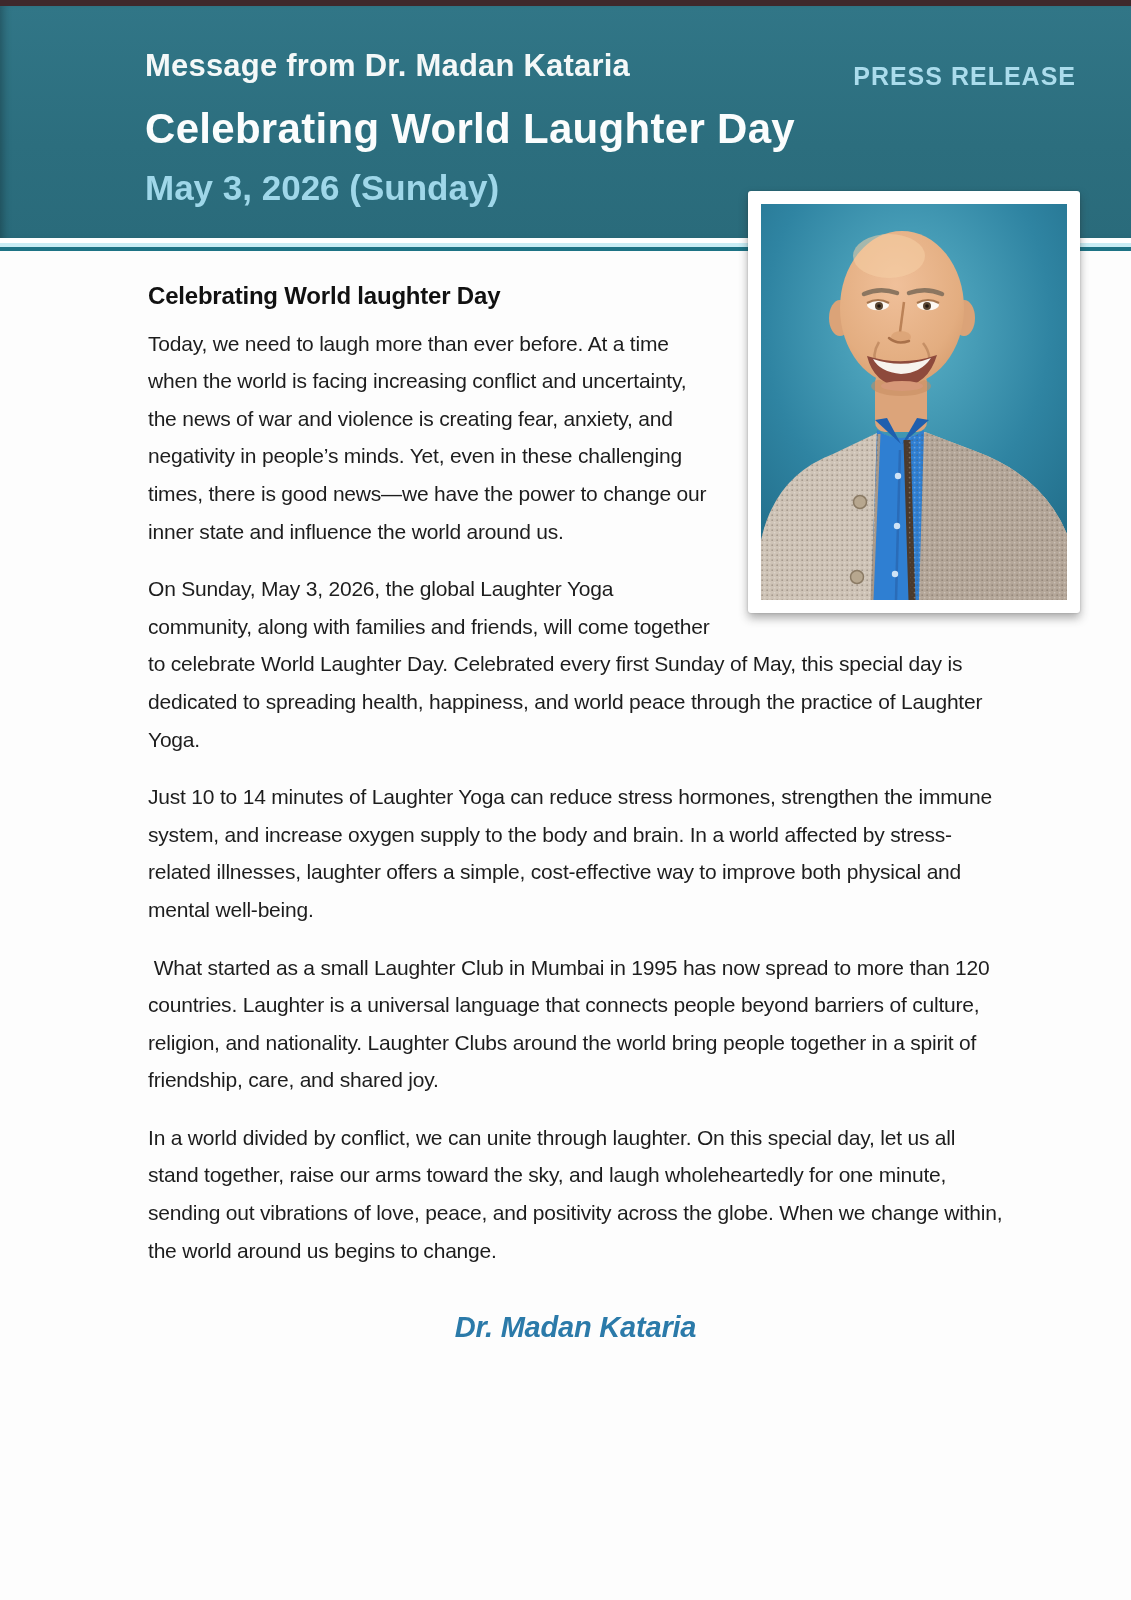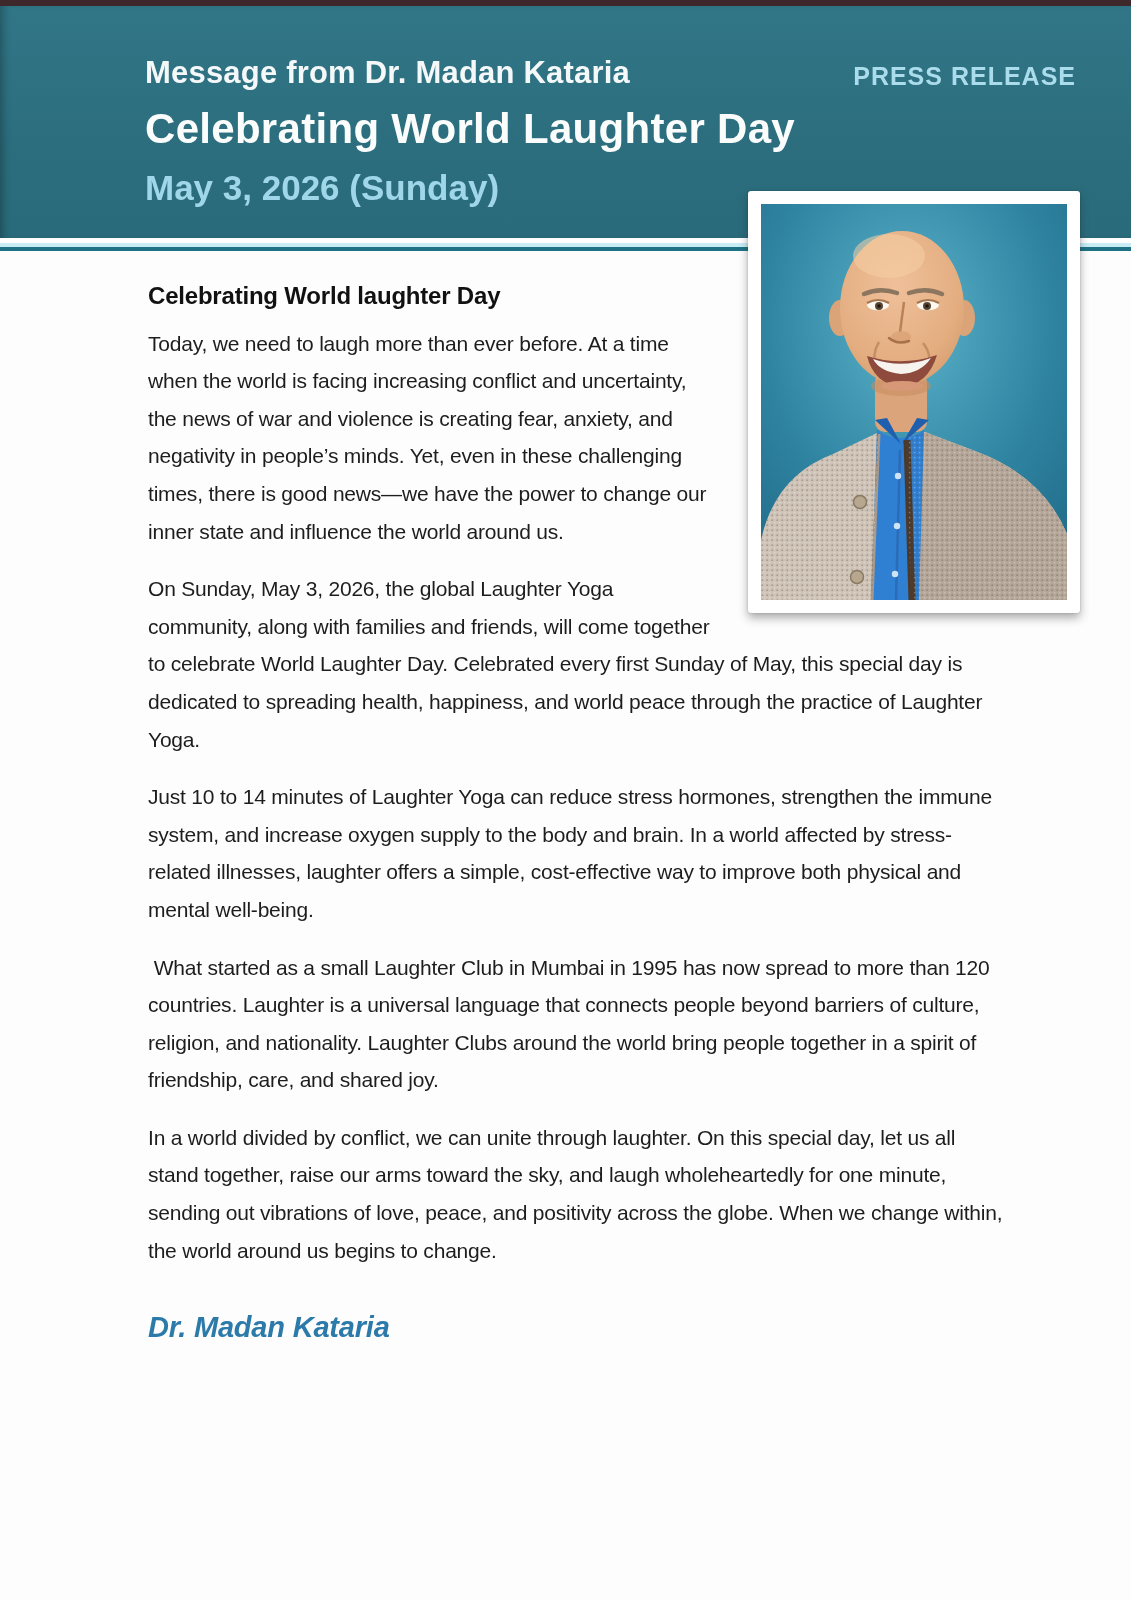--- a/index.html
+++ b/index.html
@@ -8,40 +8,40 @@
     background:#fdfdfd; overflow:hidden;
     font-family:"Liberation Sans","DejaVu Sans",sans-serif;
   }
   .top-strip { height:6px; background:#3f282b; }
   .banner {
     height:232px; box-sizing:border-box;
     background:linear-gradient(180deg, var(--banner_teal,#317687) 0%, #2c6e7e 60%, #2a6b7b 100%);
     padding:34px 55px 0 145px;
     box-shadow: inset 8px 0 8px -5px rgba(0,0,0,.28);
   }
-  .banner-row { display:flex; justify-content:space-between; align-items:flex-end; }
+  .banner-row { display:flex; justify-content:space-between; align-items:center; }
   .banner-title { font-size:31px; font-weight:bold; color:#f4f8f8; margin:0; letter-spacing:.2px; }
   .press-release { font-size:25px; font-weight:bold; color:var(--accent_light_blue,#abdcec); letter-spacing:1px; margin-top:22px; white-space:nowrap; }
   .banner-main { font-size:42px; font-weight:bold; color:#fbfdfd; margin:14px 0 0; letter-spacing:.3px; }
   .banner-date { font-size:35px; font-weight:bold; color:#9fd7e9; margin-top:15px; }
 
   .sep-white { height:5px; background:#ffffff; }
   .sep-cyan  { height:4px; background:var(--separator_cyan,#c9edf5); }
   .sep-teal  { height:4px; background:var(--separator_teal,#1d7385); }
 
   .content {
     padding:26px 125px 0 148px;
     font-size:21px; line-height:37.6px; letter-spacing:-0.2px;
     color:var(--body_text,#1d1d1d);
   }
   .photo-spacer { float:right; width:296px; height:362px; }
   .content h3 { font-size:24px; font-weight:bold; color:#111; margin:0 0 10px; }
   .content p { margin:0 0 20px; white-space:pre-wrap; }
 
-  .signature { text-align:left; margin-top:40px; margin-right:3px; }
+  .signature { text-align:center; margin-top:40px; margin-right:3px; }
   .sig-name { font-size:29px; font-style:italic; font-weight:600; color:var(--signature_blue,#2b7aa9); margin-bottom:9px; }
   .sig-title, .sig-location { font-size:21.5px; line-height:31px; color:#141414; }
 
   .photo-frame {
     position:absolute; left:748px; top:191px; width:332px; height:422px;
     box-sizing:border-box; padding:13px; background:#ffffff; border-radius:3px;
     box-shadow:0 5px 10px rgba(40,40,40,.38), 0 0 2px rgba(0,0,0,.22);
     z-index:5;
   }
   .photo-frame svg { display:block; }

